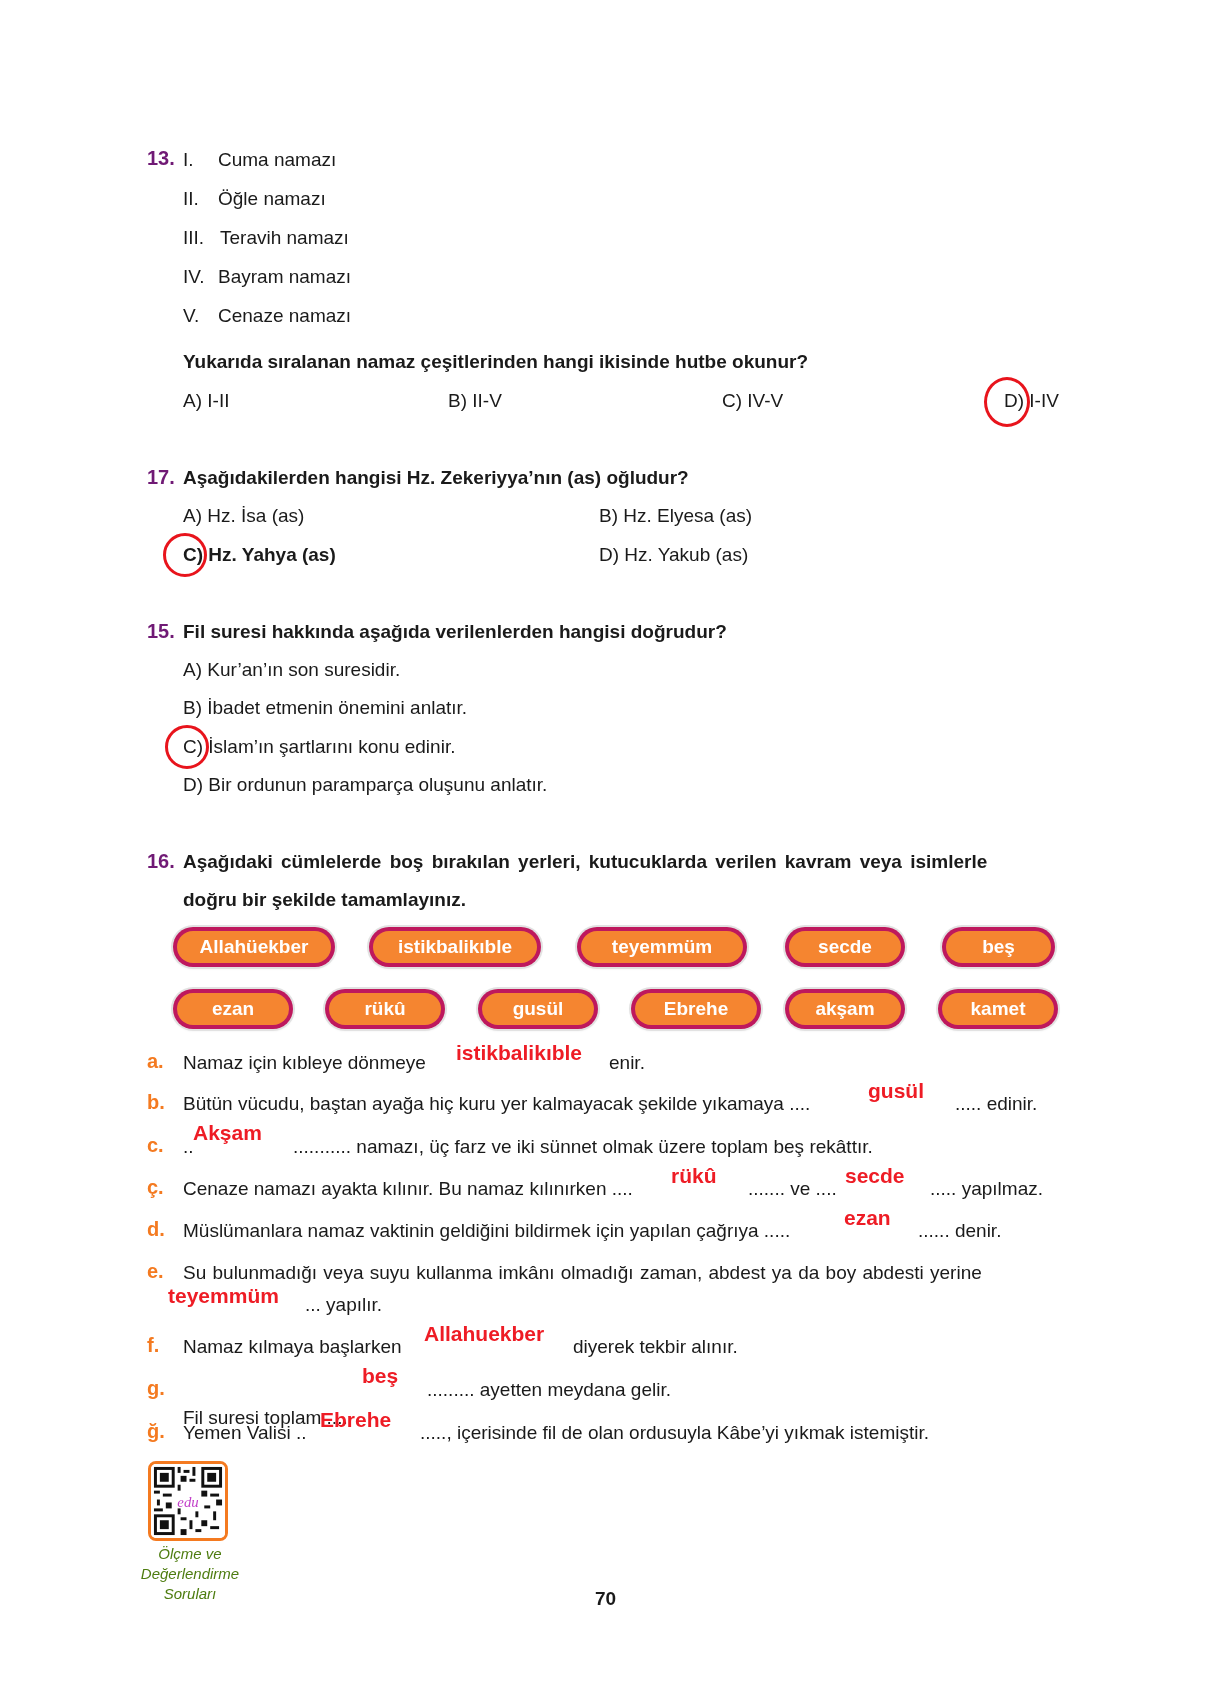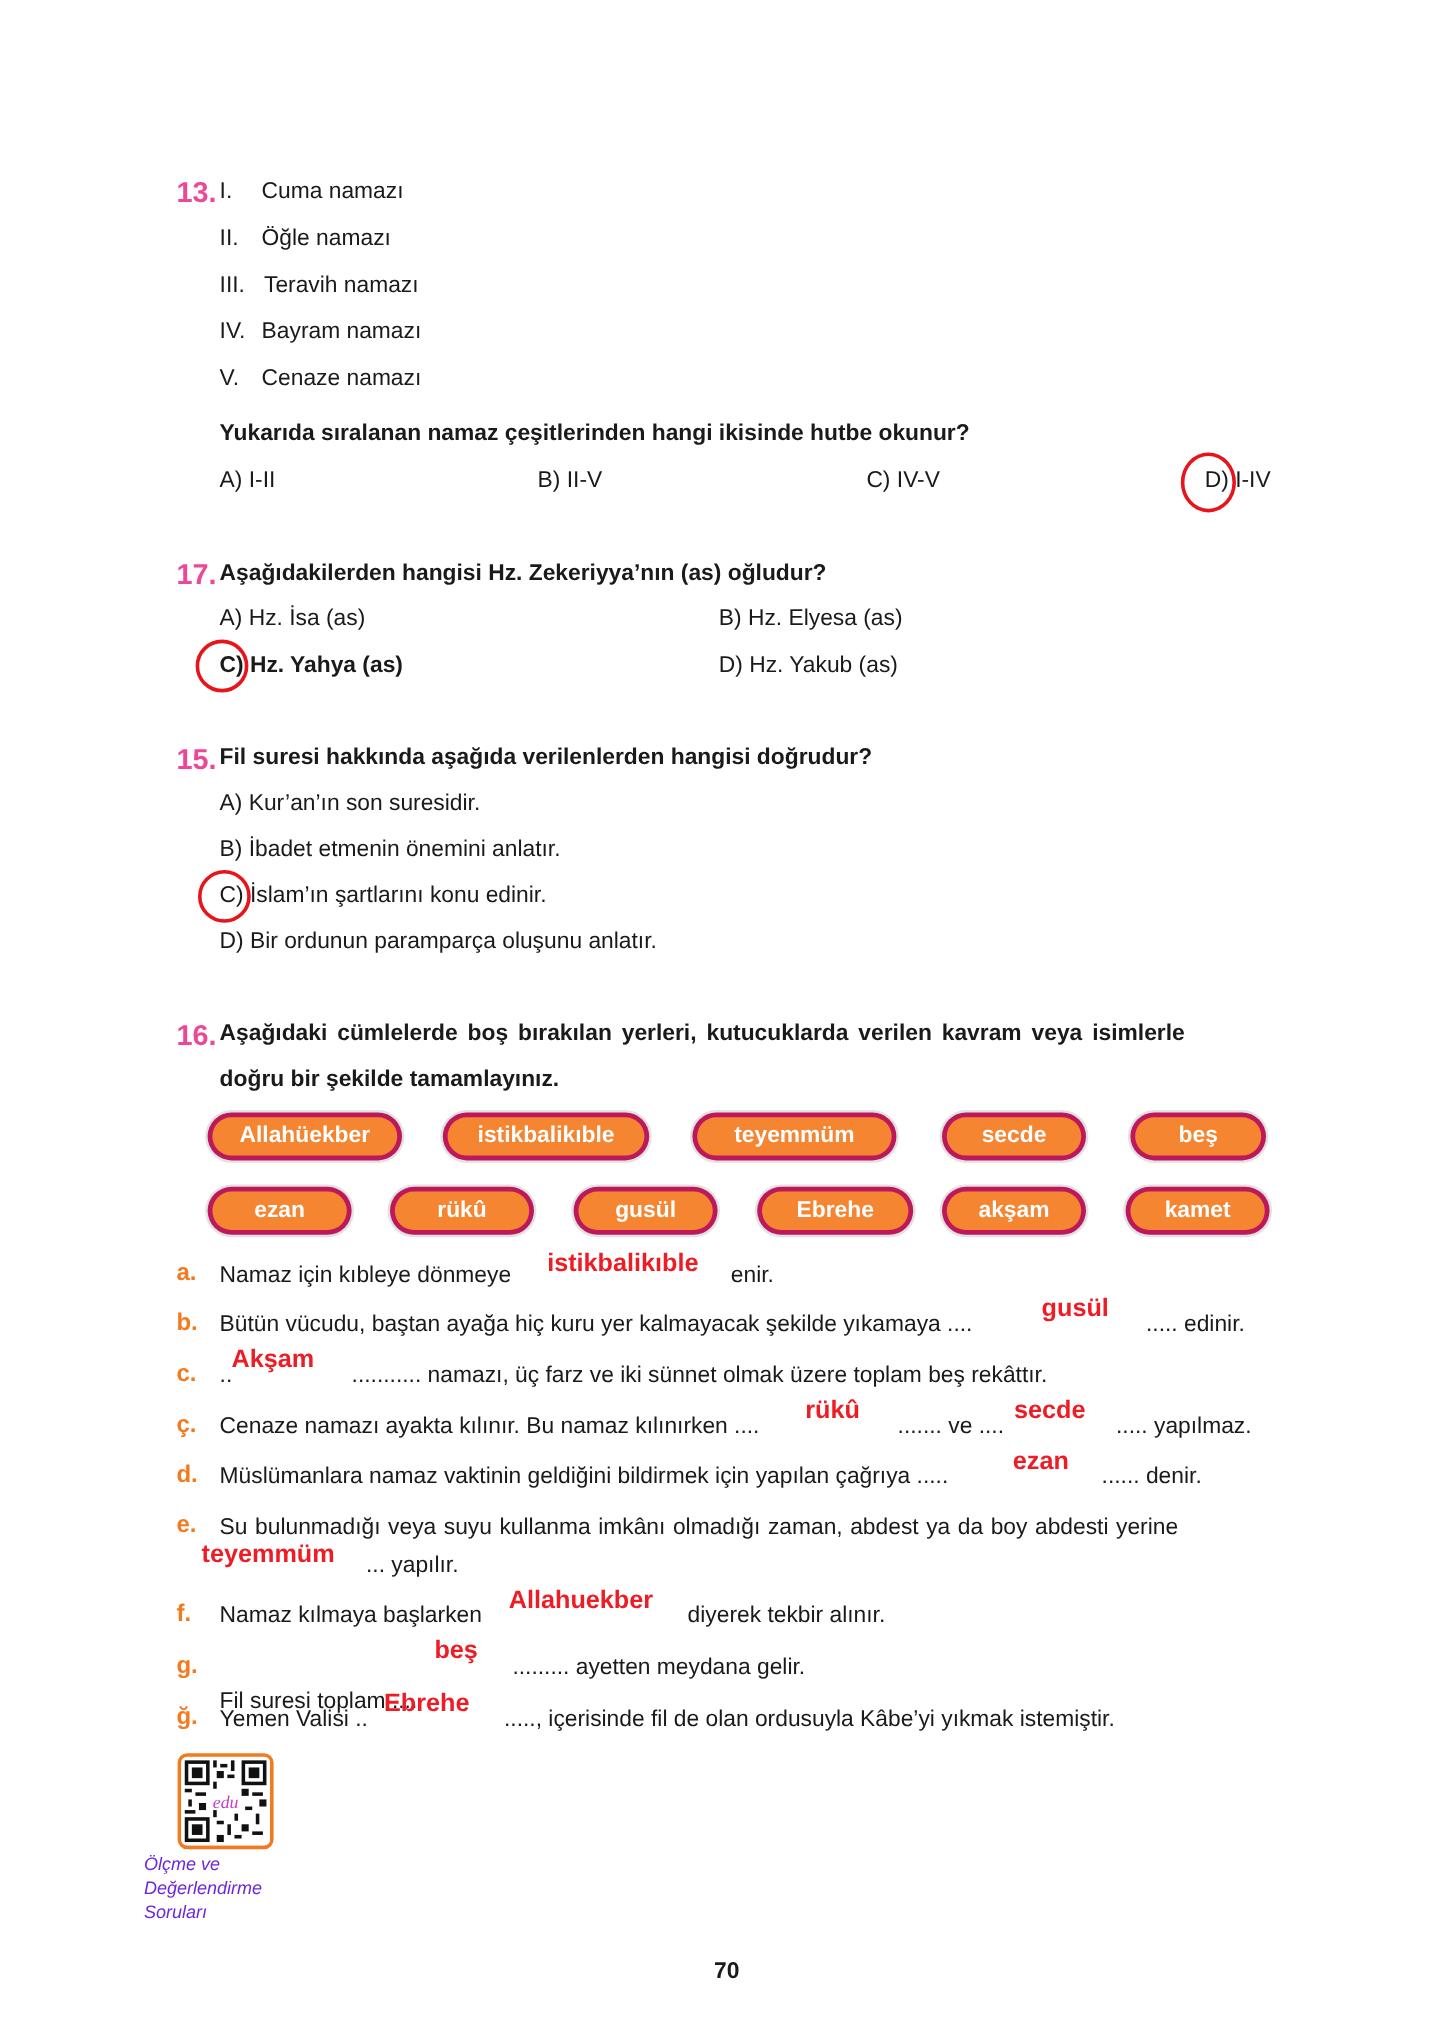--- a/index.html
+++ b/index.html
@@ -1,34 +1,34 @@
 <!DOCTYPE html>
 <html><head>
 <meta charset="utf-8">
 <style>
   html, body { margin:0; padding:0; background:#ffffff; }
   body { width:1211px; height:1683px; position:relative; overflow:hidden;
          font-family:"Liberation Sans", "DejaVu Sans", sans-serif; color:#1a1a1a; }
   .abs { position:absolute; white-space:nowrap; }
-  .qnum { color:#ec4899; font-weight:bold; font-size:24px; }
+  .qnum { color:#701a75; font-weight:bold; font-size:20px; }
   .txt { font-size:19px; }
   .bold { font-weight:bold; }
   .lbl { color:#f47a20; font-weight:bold; font-size:20px; }
   .ans { color:#ee1c25; font-weight:bold; font-size:21px; }
   .circle { position:absolute; border:3px solid #e8141c; border-radius:50%; box-sizing:border-box; }
   .chip { position:absolute; height:40px; border-radius:22px; background:#be185d;
           box-shadow:0 0 0 2px #e2e2e2, 0 1px 3px rgba(0,0,0,0.15); }
   .chip-inner { position:absolute; left:4px; right:4px; top:4px; bottom:4px; border-radius:18px;
           background:#f58530; color:#fff; font-weight:bold; font-size:19px;
           display:flex; align-items:center; justify-content:center; }
   .qr { position:absolute; left:148px; top:1461px; width:80px; height:80px; border:3px solid #f47a20;
         border-radius:8px; box-sizing:border-box; background:#fff; overflow:hidden; }
-  .footer-cap { position:absolute; left:120px; top:1544px; width:140px; text-align:left;
-        font-style:italic; font-size:15px; line-height:20px; color:#6d28d9; }
-  .pagenum { position:absolute; left:595px; top:1588px; font-weight:bold; font-size:19px;margin-top:44px; }
+  .footer-cap { position:absolute; left:120px; top:1544px; width:140px; text-align:center;
+        font-style:italic; font-size:15px; line-height:20px; color:#4d7c0f; }
+  .pagenum { position:absolute; left:595px; top:1588px; font-weight:bold; font-size:19px; }
 </style>
 </head>
 <body>
 
 <div>
   <span class="abs qnum" style="left:147px;top:147px;">13.</span>
   <span class="abs txt" style="left:183px;top:149px;">I.</span>
   <span class="abs txt" style="left:218px;top:149px;">Cuma namazı</span>
   <span class="abs txt" style="left:183px;top:188px;">II.</span>
   <span class="abs txt" style="left:218px;top:188px;">Öğle namazı</span>

